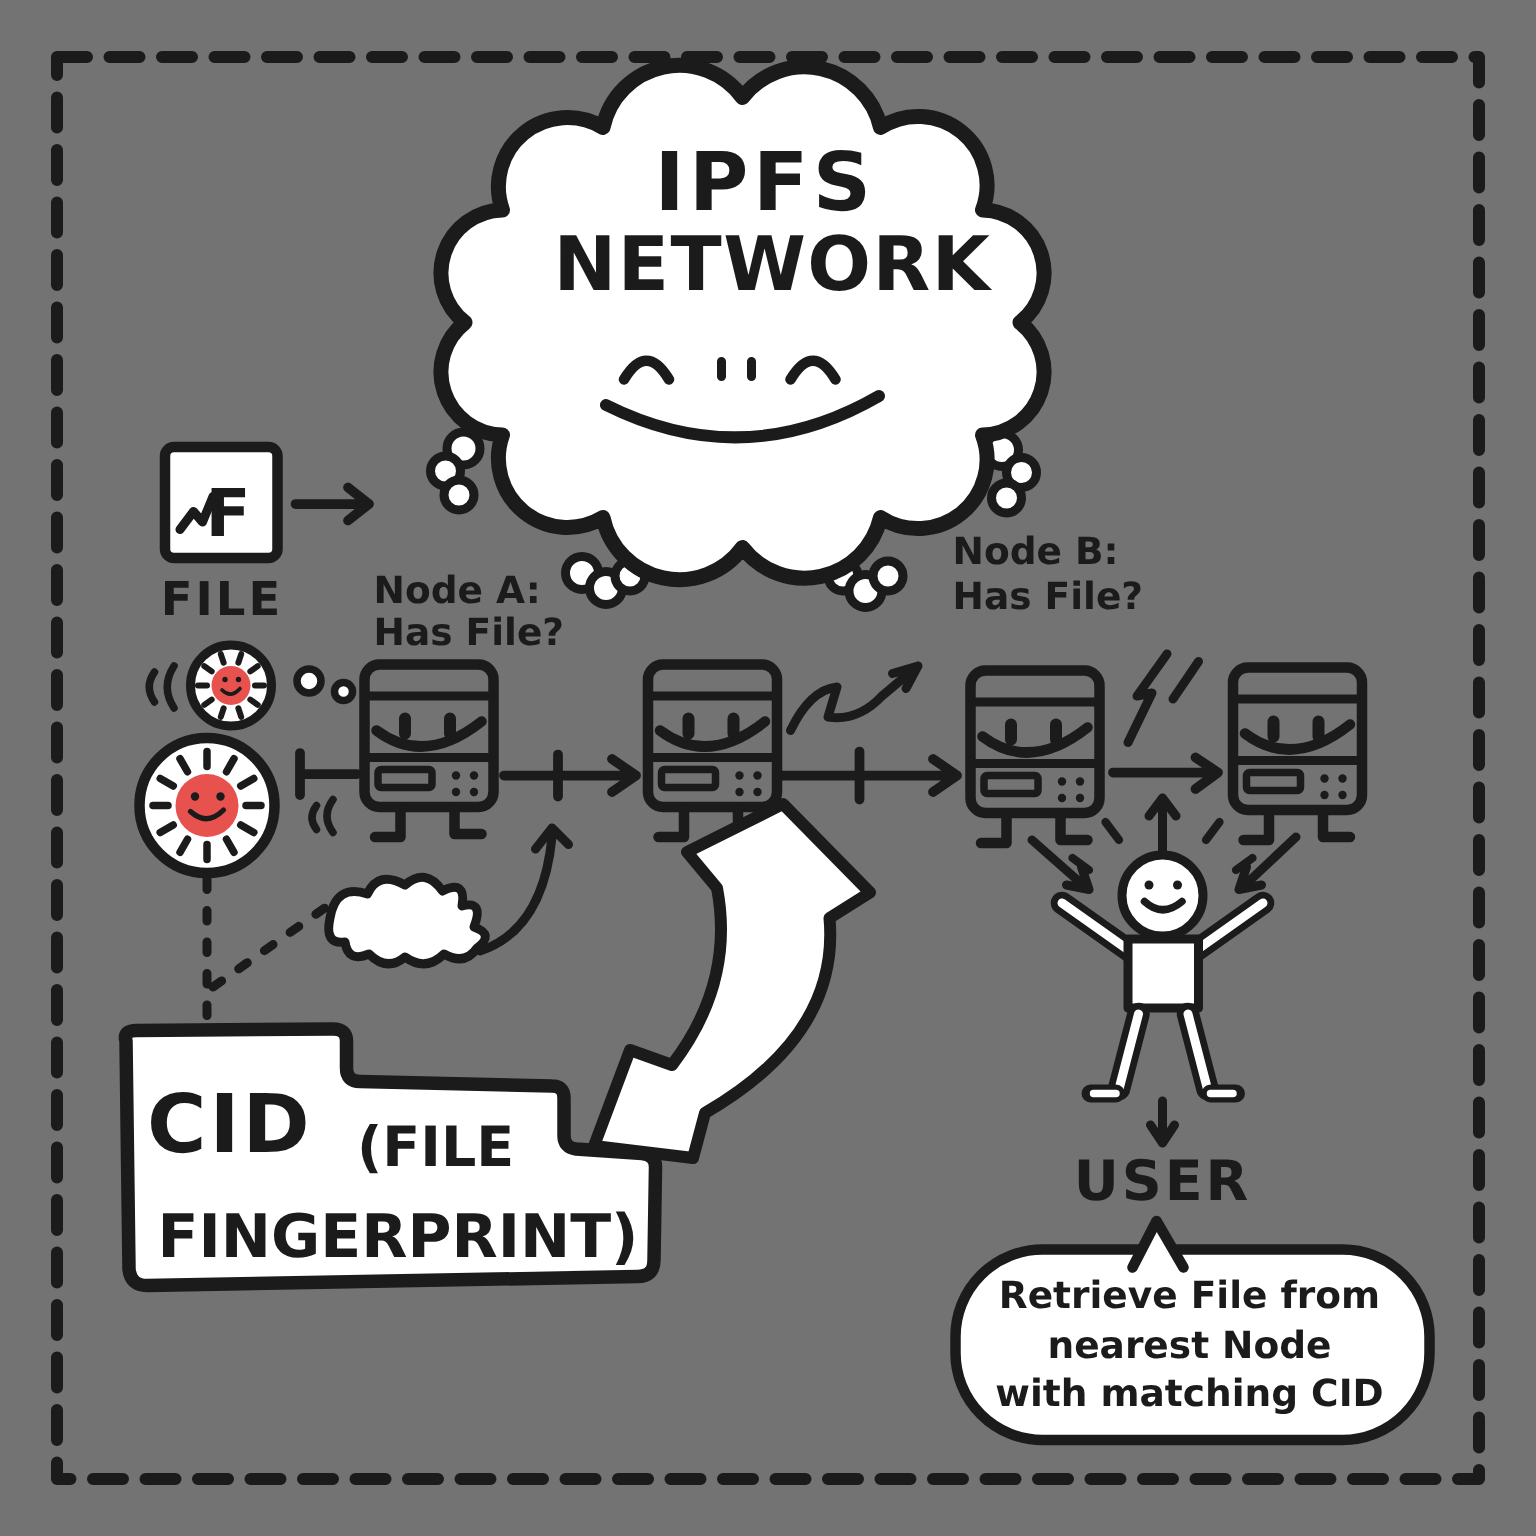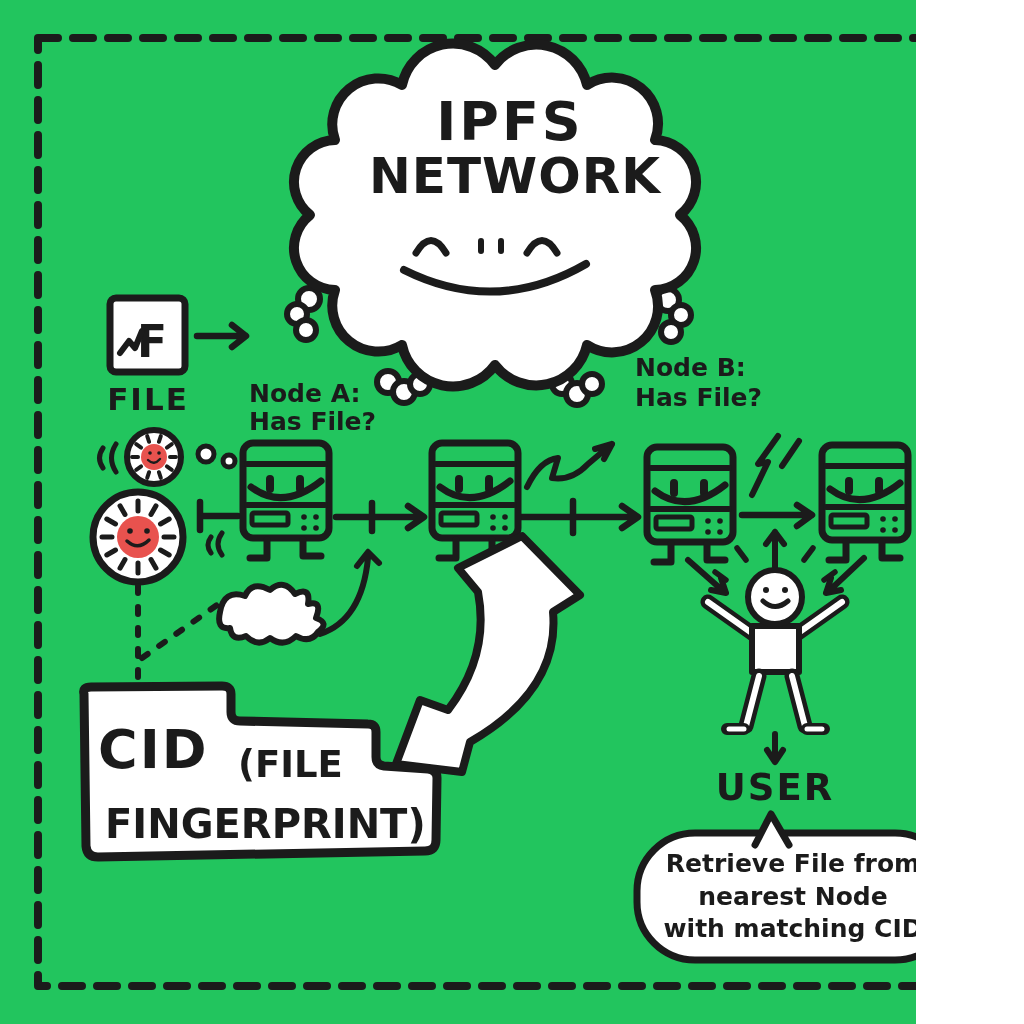--- a/index.html
+++ b/index.html
@@ -1,16 +1,16 @@
 <!DOCTYPE html>
 <html><head>
 <meta charset="utf-8">
 <style>
   html,body{margin:0;padding:0;background:#fff;}
-  .canvas{position:relative;width:916px;height:1024px;background:#22c55e;overflow:hidden;}
+  .canvas{position:relative;width:1024px;height:1024px;background:#737373;overflow:hidden;}
   svg{position:absolute;left:0;top:0;}
   svg *{stroke-linecap:round;stroke-linejoin:round;}
   .ink{stroke:#1b1b1b;fill:none;}
   .inkfill{stroke:#1b1b1b;fill:#ffffff;}
   .solid{fill:#1b1b1b;stroke:none;}
   text{font-family:"DejaVu Sans","Liberation Sans",sans-serif;font-weight:bold;fill:#1b1b1b;}
   .t-ipfs{font-size:54px;letter-spacing:3px;text-anchor:middle;}
   .t-network{font-size:50px;letter-spacing:1px;text-anchor:middle;}
   .t-f{font-size:44px;text-anchor:middle;}
   .t-file{font-size:31px;letter-spacing:2px;text-anchor:middle;}

